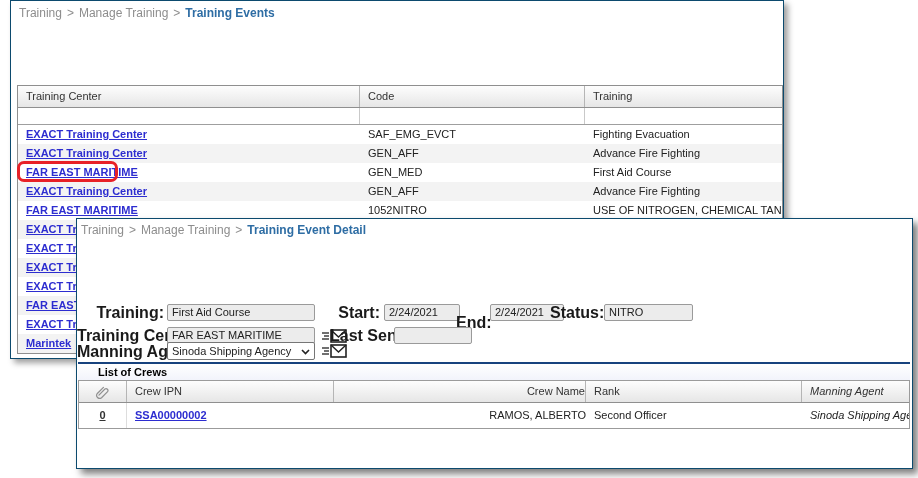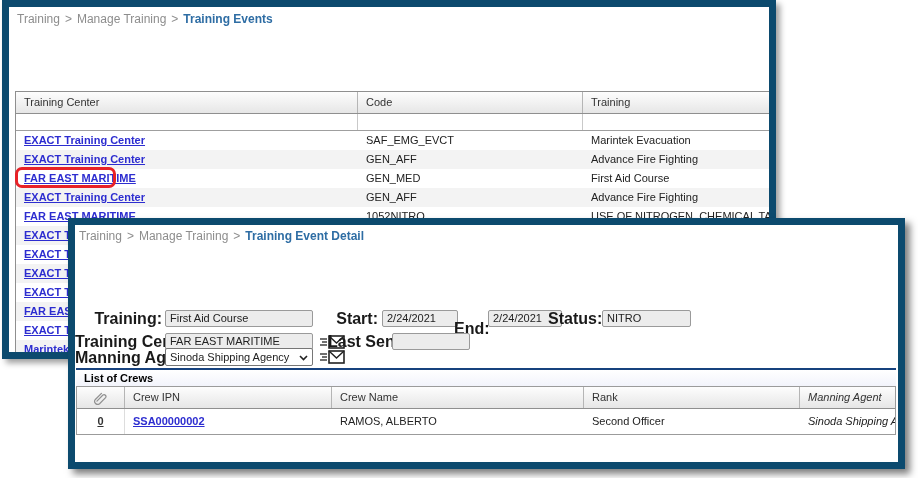--- a/index.html
+++ b/index.html
@@ -1,21 +1,21 @@
 <!DOCTYPE html>
 <html><head>
 <meta charset="utf-8">
 <style>
   * { margin:0; padding:0; box-sizing:border-box; }
   html,body { width:918px; height:478px; background:#ffffff; overflow:hidden;
               font-family:"Liberation Sans", sans-serif; }
   .stage { position:relative; width:918px; height:478px; background:#fff; }
 
   
-  .window { position:absolute; background:#fff; border:7px solid #0c4a6e; overflow:hidden; }
+  .window { position:absolute; background:#fff; border:1px solid #0c4a6e; overflow:hidden;margin-left:8px; }
   .win-bg { left:2px; top:0; width:774px; height:359px;
             box-shadow:4px 4px 6px rgba(0,0,0,0.38); }
   .win-fg { left:68px; top:218px; width:837px; height:251px;
             box-shadow:5px 5px 7px rgba(0,0,0,0.5); }
 
   
   .crumbs { position:absolute; left:8px; top:5px; font-size:12px; color:#8d8d8d; white-space:nowrap; }
   .crumbs .sep { margin:0 5px; color:#8d8d8d; }
   .crumbs .cur { color:#2e6da4; font-weight:bold; }
 
@@ -41,25 +41,25 @@
   .fselect { position:absolute; height:18px; line-height:16px; padding:0 16px 0 4px;
              background:#fff; border:1px solid #767676; border-radius:2px;
              font-size:11px; color:#222; white-space:nowrap; cursor:pointer; }
   .fselect svg { position:absolute; right:4px; top:6px; }
   .send-btn { position:absolute; width:26px; height:18px; cursor:pointer; }
 
   
   .sec-bar { position:absolute; left:1px; right:2px; top:143px; height:24px;
              background:linear-gradient(#ffffff,#eef0fa);
              border-top:2px solid #17427e; border-bottom:1px solid #aab4cf;
-             font-size:11px; font-weight:bold; color:#000; line-height:16px; padding-left:8px; }
+             font-size:11px; font-weight:bold; color:#000; line-height:16px; padding-left:20px; }
   .crew { position:absolute; left:1px; right:2px; top:161px; border:1px solid #9b9b9b; background:#fff; }
   .crew .g-head .cell { border-right:1px solid #b5b5b5; }
   .k1 { width:48px; text-align:center; padding-left:0 !important; }
-  .k2 { width:207px; } .k3 { width:252px; } .k4 { width:216px; }
+  .k2 { width:207px; } .k3 { width:252px;text-align:right; } .k4 { width:216px; }
   .k5 { flex:1; border-right:none !important;font-style:italic; }
   .crew-row { display:flex; height:25px; font-size:11px; line-height:25px; color:#222; background:#fff; }
   .crew-row .cell { padding-left:8px; white-space:nowrap; overflow:hidden; }
   .crew-row .k1 { border-right:1px solid #ddd; padding-left:0 !important; }
   a.cnt { color:#333; font-weight:bold; text-decoration:underline; cursor:pointer; }
 </style>
 </head>
 <body>
 
 <div class="stage">
@@ -78,21 +78,21 @@
       </div>
       <div class="g-filter">
         <div class="cell c1"></div>
         <div class="cell c2"></div>
         <div class="cell c3"></div>
       </div>
       <div class="g-rows">
         <div class="g-row">
           <div class="cell c1"><a class="lnk">EXACT Training Center</a></div>
           <div class="cell c2">SAF_EMG_EVCT</div>
-          <div class="cell c3">Marintek Evacuation</div>
+          <div class="cell c3">Fighting Evacuation</div>
         </div>
         <div class="g-row">
           <div class="cell c1"><a class="lnk">EXACT Training Center</a></div>
           <div class="cell c2">GEN_AFF</div>
           <div class="cell c3">Advance Fire Fighting</div>
         </div>
         <div class="g-row">
           <div class="cell c1"><a class="lnk">FAR EAST MARITIME</a></div>
           <div class="cell c2">GEN_MED</div>
           <div class="cell c3">First Aid Course</div>

